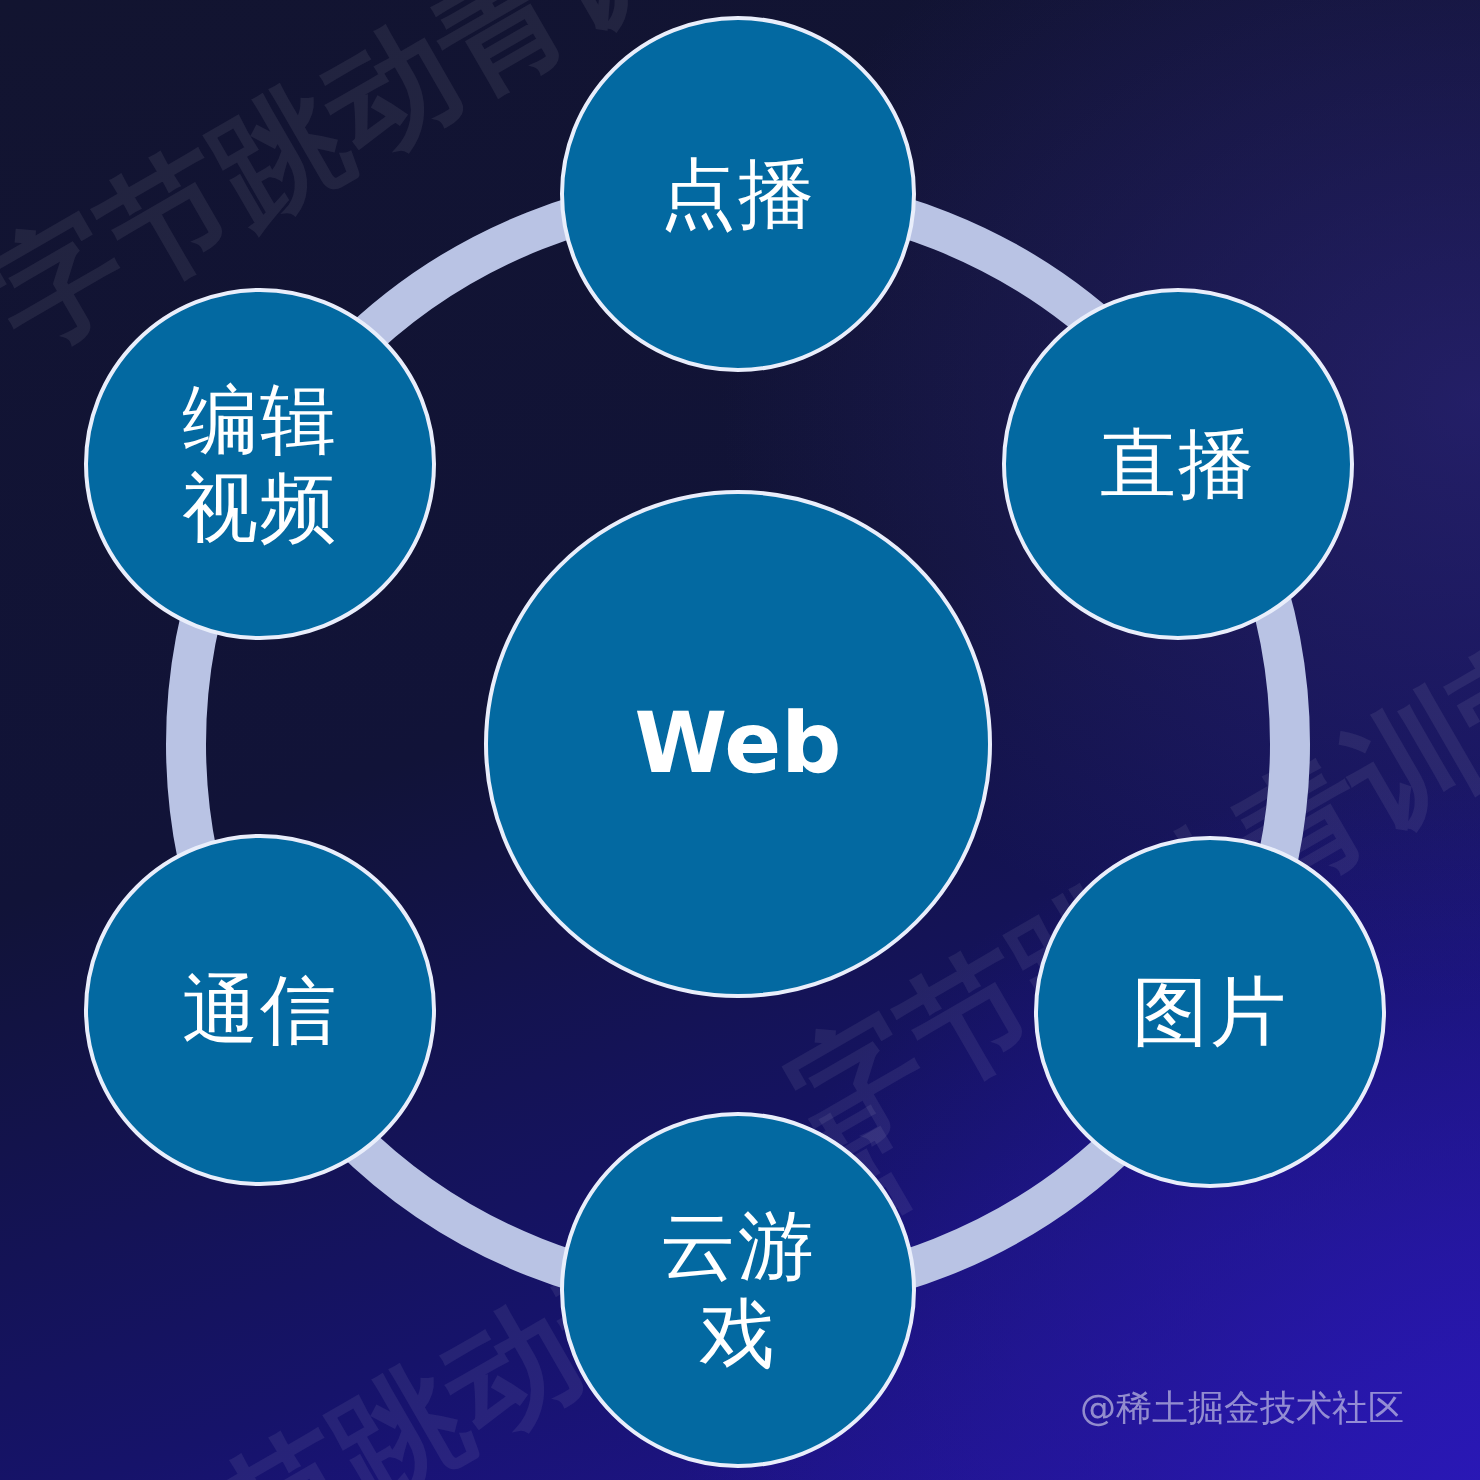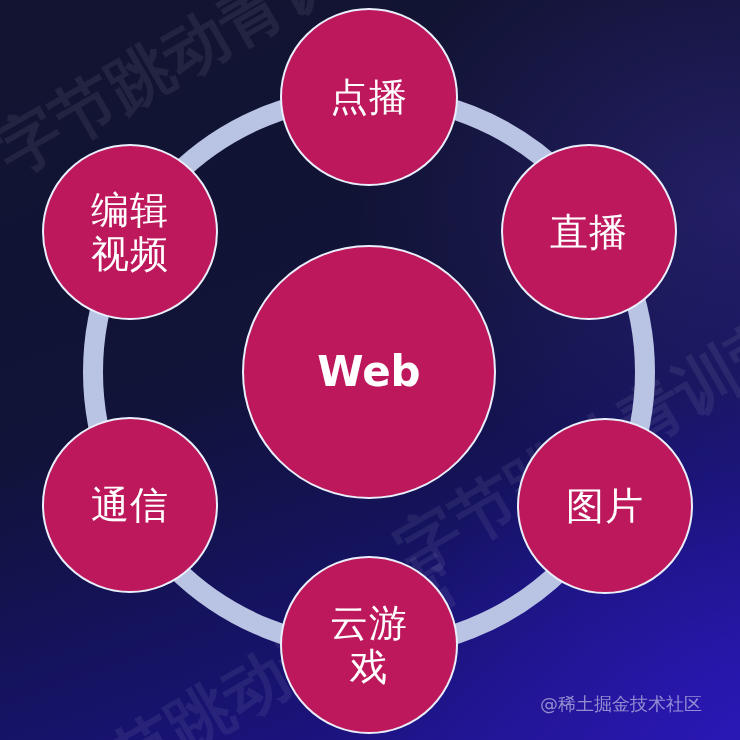--- a/index.html
+++ b/index.html
@@ -7,21 +7,21 @@
       font-family: "DejaVu Sans", "Liberation Sans", sans-serif; }
     .bg { position:absolute; inset:0;
       background:
         radial-gradient(ellipse 420px 380px at 760px 760px, #2a18b8 0%, rgba(40,24,170,0.6) 45%, rgba(20,16,70,0) 100%),
         radial-gradient(ellipse 380px 300px at 740px 200px, rgba(50,40,140,0.55) 0%, rgba(20,16,70,0) 100%),
         linear-gradient(160deg, #121430 0%, #111338 45%, #16136a 75%, #24149e 100%);
     }
     .wm { position:absolute; color:rgba(255,255,255,0.07); font-weight:bold; font-size:64px;
       white-space:nowrap; transform:rotate(-30deg); transform-origin:left top; }
     svg.diagram { position:absolute; left:0; top:0; }
-    .node { position:absolute; border-radius:50%; background:#be185d; border:2px solid #e9eefb;
+    .node { position:absolute; border-radius:50%; background:#0369a1; border:2px solid #e9eefb;
       box-sizing:border-box; display:flex; align-items:center; justify-content:center;
       flex-direction:column; color:#ffffff; text-align:center; }
     .node .lbl { font-size:38px; line-height:44px; letter-spacing:1px; }
     .center .web { font-size:42px; line-height:50px; font-weight:700; }
     .center .sub { font-size:46px; line-height:56px; margin-top:6px; letter-spacing:2px; }
     .credit { position:absolute; right:38px; bottom:24px; font-size:18px; color:rgba(220,220,240,0.6); }
   </style>
 </head>
 <body>
 

